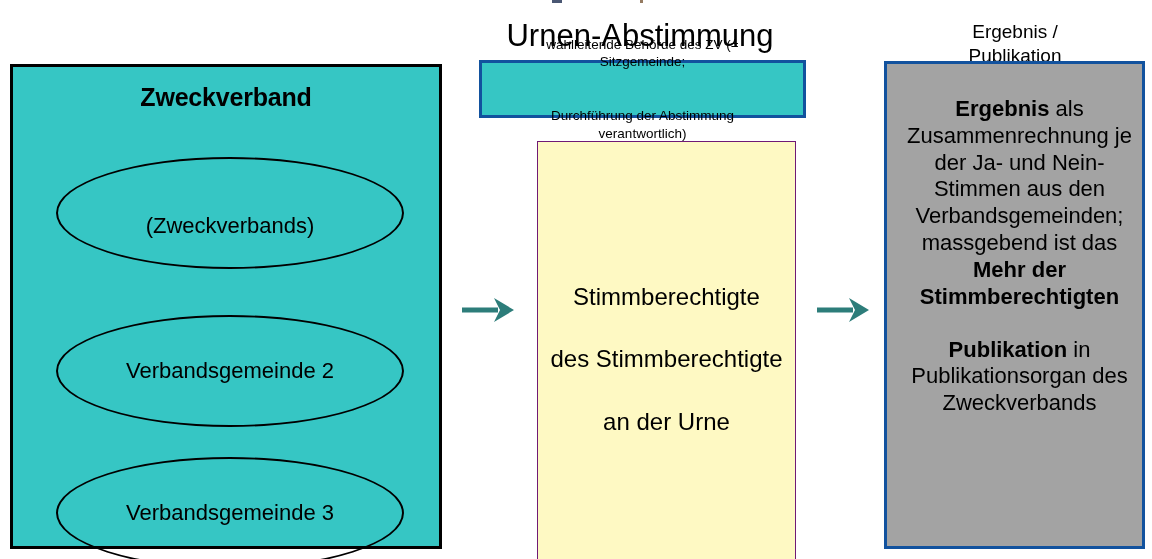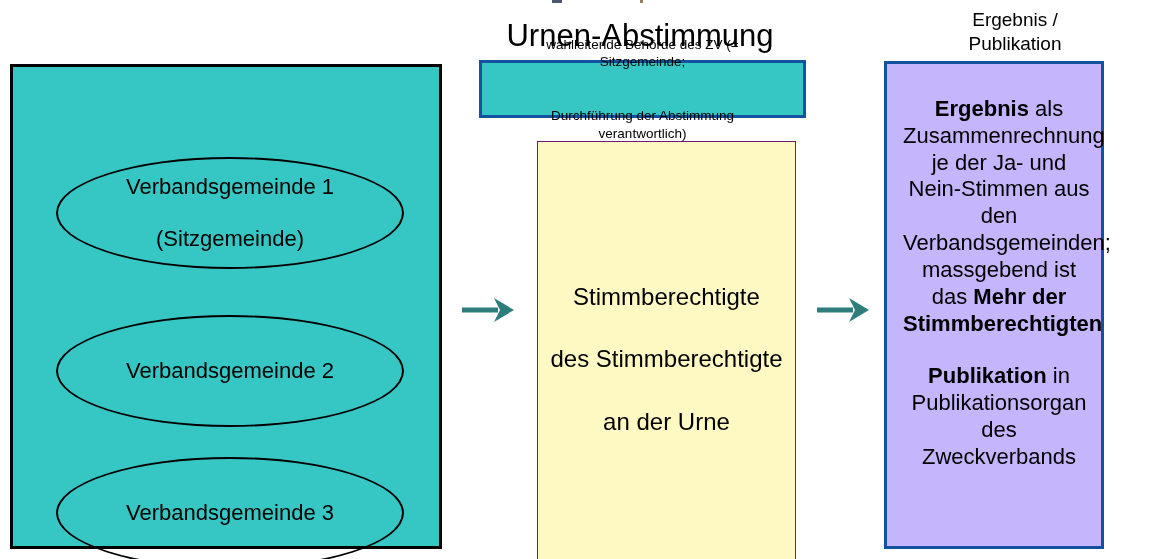--- a/index.html
+++ b/index.html
@@ -111,33 +111,33 @@
     text-align: center;
     display: block;
     position: relative;
     top: -18px;
   }
 
   
   .erg-title {
     position: absolute;
     left: 884px;
-    top: 8px;
+    top: 20px;
     width: 262px;
     text-align: center;
     font-size: 19px;
     line-height: 1.25;
   }
   .erg-box {
     position: absolute;
     left: 884px;
     top: 61px;
-    width: 220px;
+    width: 261px;
     height: 488px;
-    background: #c4b5fd;
+    background: #a3a3a3;
     border: 3px solid #12529e;
     box-sizing: border-box;
     padding: 32px 6px 0 16px;
   }
   .erg-text {
     font-size: 22px;
     line-height: 1.22;
     text-align: center;
     display: block;
   }
@@ -175,23 +175,24 @@
 </style>
 </head>
 <body>
 
 <div id="canvas">
 
   <span class="top-artifact"></span>
   <span class="top-artifact-2"></span>
 
   <div class="zv-box">
+    <div class="zv-title">Zweckverband</div>
 
     <div class="ellipse ellipse-1">
-      <span><span>Verbandsgemeinde 1</span><br><span>(Sitzgemeinde)</span></span>
+      <span><br><span>(Zweckverbands)</span></span>
     </div>
 
     <div class="ellipse ellipse-2">
       <span>Verbandsgemeinde 2</span>
     </div>
 
     <div class="ellipse ellipse-3">
       <span>Verbandsgemeinde 3</span>
     </div>
   </div>

